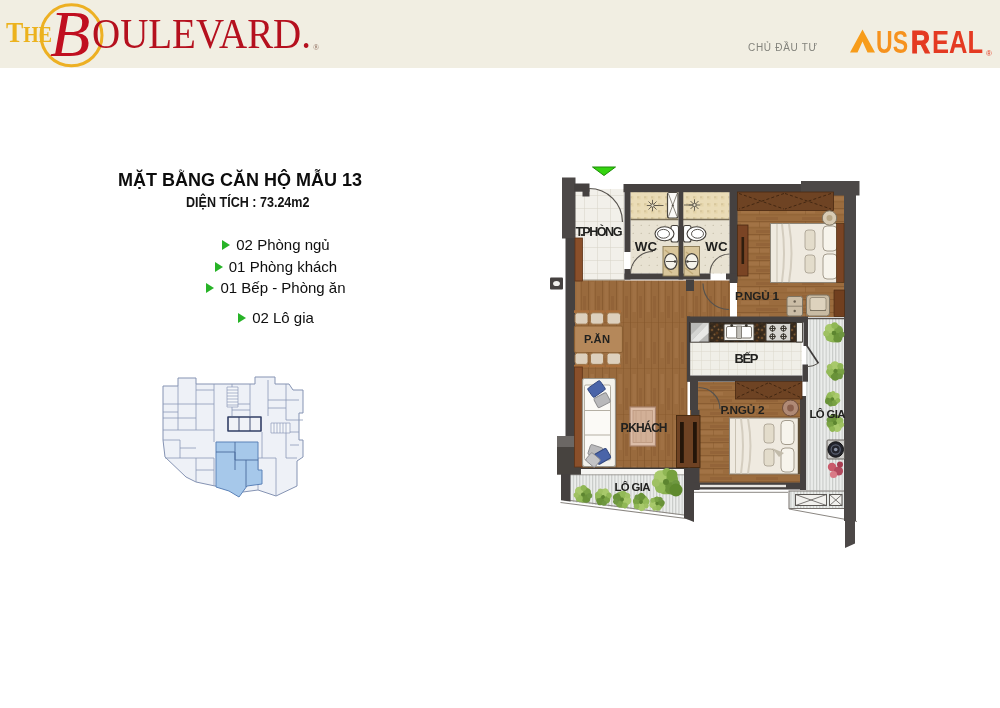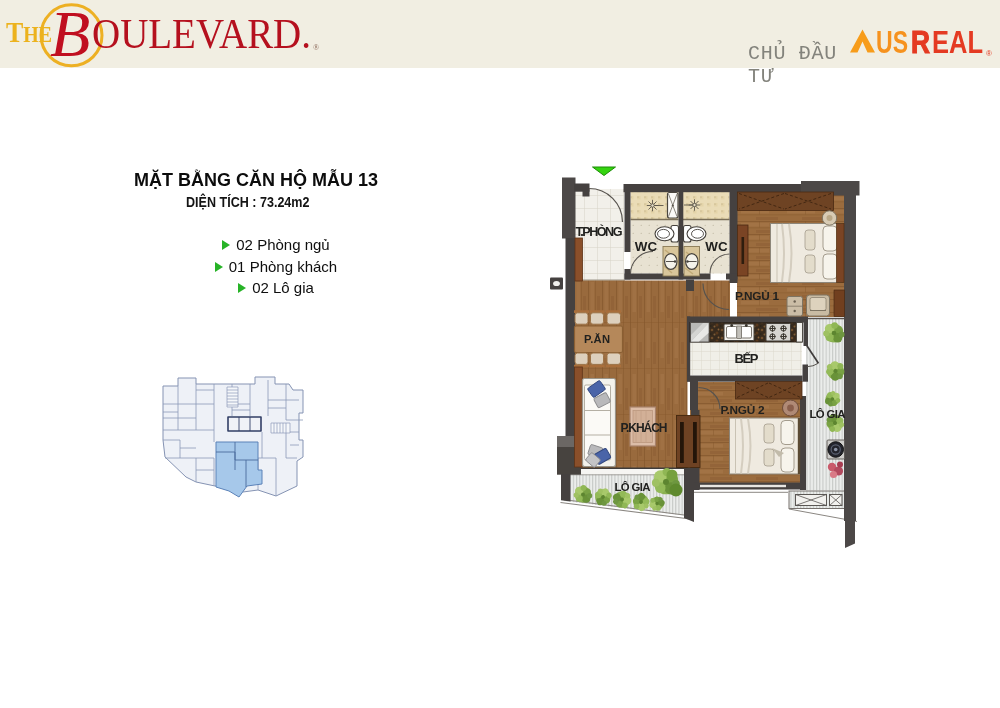--- a/index.html
+++ b/index.html
@@ -20,49 +20,50 @@
   <text x="50" y="56" font-family="Liberation Serif" font-style="italic" font-size="66" fill="#c00f20">B</text>
 
   <text x="6" y="42" font-family="Liberation Serif" font-weight="bold" font-size="30" fill="#ecb21d" textLength="46" lengthAdjust="spacingAndGlyphs">T<tspan font-size="23">HE</tspan></text>
 
   <text x="92" y="47.5" font-family="Liberation Serif" font-size="43" fill="#b5101e" textLength="219" lengthAdjust="spacingAndGlyphs">OULEVARD.</text>
 
   <text x="313" y="50" font-family="Liberation Serif" font-size="8" fill="#8c6a5a">®</text>
 </svg>
 </div>
 
-<div class="abs" style="left:748px;top:42px;width:120px;height:20px;color:#83837c;font-size:20px;letter-spacing:0.7px;font-family:Liberation Mono, monospace;">CHỦ ĐẦU TƯ</div>
+<div class="abs" style="left:748px;top:42px;width:120px;height:20px;color:#83837c;font-size:10px;letter-spacing:0.7px;">CHỦ ĐẦU TƯ</div>
 
 <div class="abs" style="left:845px;top:22px;width:150px;height:38px;text-align:right;">
 <svg width="150" height="38" viewBox="0 0 150 38">
 
   <polygon points="5,30.5 17.5,7.5 30,30.5 22.5,30.5 17.5,19.5 12.5,30.5" fill="#f79c1a"></polygon>
 
   <text x="31" y="30.5" font-size="31" font-weight="bold" fill="#f6921e" textLength="32" lengthAdjust="spacingAndGlyphs">US</text>
 
   <text x="66" y="30.5" font-size="31" font-weight="bold" fill="#e43a22" stroke="#e43a22" stroke-width="1.1" textLength="19" lengthAdjust="spacingAndGlyphs">R</text>
 
   <text x="87" y="30.5" font-size="31" font-weight="bold" fill="#e43a22" textLength="51" lengthAdjust="spacingAndGlyphs">EAL</text>
 
   <text x="141" y="34" font-size="8" fill="#e43a22">®</text>
 </svg>
 </div>
 
-<div class="abs" style="left:118px;top:170px;width:260px;height:22px;font-size:18px;font-weight:bold;color:#0c0c0c;white-space:nowrap;text-align:right;">MẶT BẰNG CĂN HỘ MẪU 13</div>
+<div class="abs" style="left:118px;top:170px;width:260px;height:22px;font-size:18px;font-weight:bold;color:#0c0c0c;white-space:nowrap;">MẶT BẰNG CĂN HỘ MẪU 13</div>
 
 <div class="abs" style="left:186px;top:193px;width:200px;height:18px;font-size:15.5px;font-weight:bold;color:#141414;white-space:nowrap;transform:scaleX(0.81);transform-origin:0 0;">DIỆN TÍCH : 73.24m2</div>
 
 <div class="abs" style="left:166px;top:236px;width:220px;font-size:15px;color:#0e0e0e;text-align:center;">
 
   <div style="height:21.7px;"><span style="display:inline-block;width:0;height:0;border-left:8px solid #27b327;border-top:5px solid transparent;border-bottom:5px solid transparent;margin-right:6px;"></span>02 Phòng ngủ</div>
 
   <div style="height:21.7px;"><span style="display:inline-block;width:0;height:0;border-left:8px solid #27b327;border-top:5px solid transparent;border-bottom:5px solid transparent;margin-right:6px;"></span>01 Phòng khách</div>
 
-
-  <div style="height:21.7px;"><span style="display:inline-block;width:0;height:0;border-left:8px solid #27b327;border-top:5px solid transparent;border-bottom:5px solid transparent;margin-right:6px;"></span>02 Lô gia</div>
+  <div style="height:21.7px;"><span style="display:inline-block;width:0;height:0;border-left:8px solid #27b327;border-top:5px solid transparent;border-bottom:5px solid transparent;margin-right:6px;"></span>01 Bếp - Phòng ăn</div>
+
+  <div style="height:21.7px;margin-top:8px;"><span style="display:inline-block;width:0;height:0;border-left:8px solid #27b327;border-top:5px solid transparent;border-bottom:5px solid transparent;margin-right:6px;"></span>02 Lô gia</div>
 
 </div>
 
 <svg class="abs" style="left:0;top:0;" width="1000" height="708" viewBox="0 0 1000 708">
 <defs>
   <pattern id="woodV" width="14" height="46" patternUnits="userSpaceOnUse">
     <rect width="14" height="46" fill="#996a3d"></rect>
     <rect x="0" width="1" height="46" fill="#84572d" opacity="0.7"></rect>
     <rect x="7" width="0.8" height="46" fill="#8a5c30" opacity="0.8"></rect>
     <rect x="2.5" y="6" width="3.5" height="30" fill="#a5764a" opacity="0.6"></rect>

